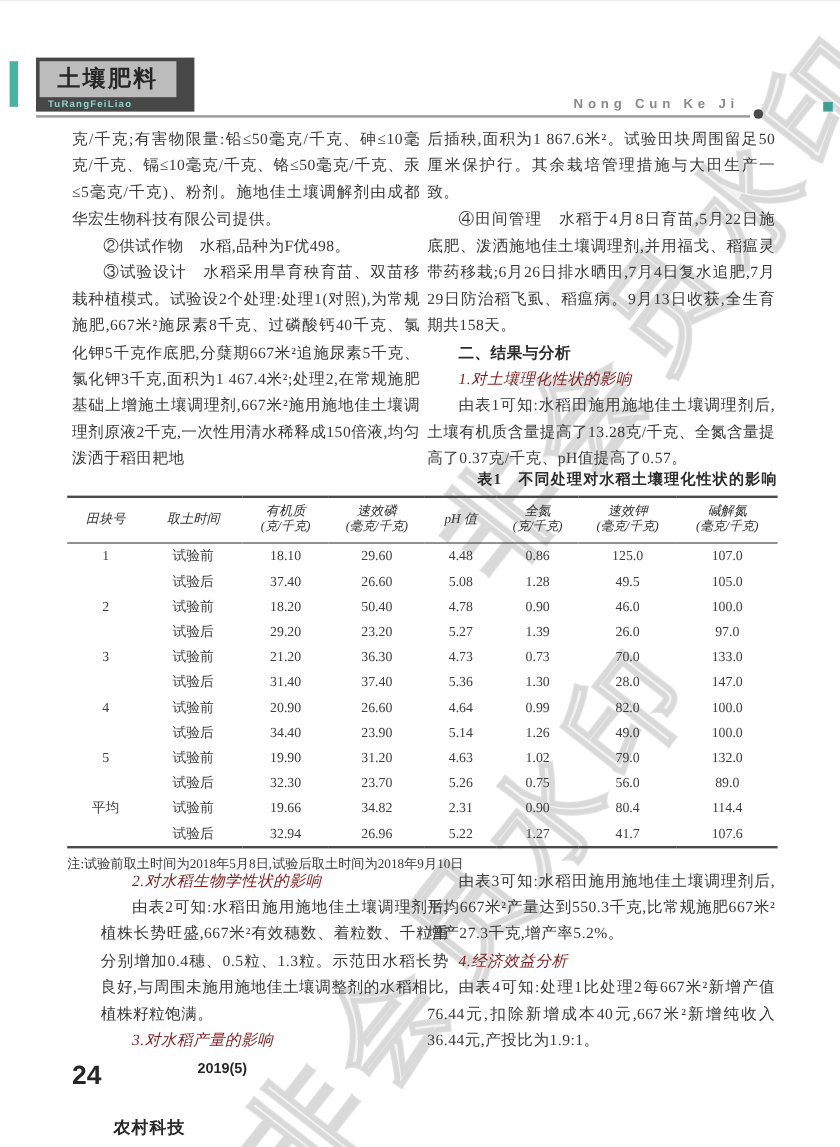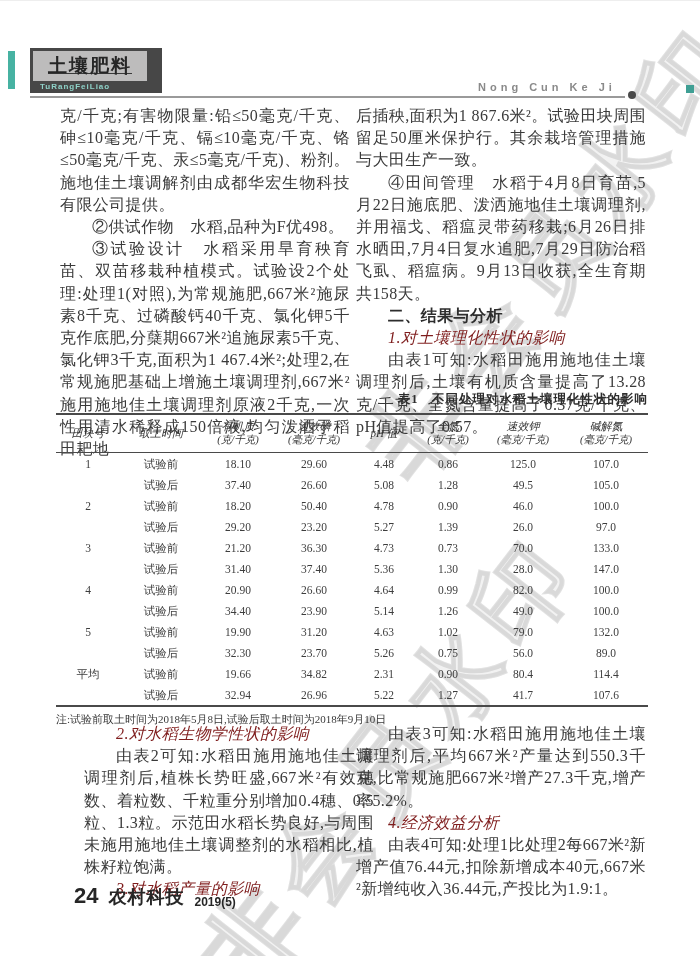--- a/index.html
+++ b/index.html
@@ -19,62 +19,62 @@
     font-family:"Liberation Serif", serif;
   }
   .wm1 { left:285px; top:187px; }
   .wm2 { left:120px; top:697px; }
   .layer { position:absolute; z-index:1; }
   
   .accent-strip { left:8px; top:50px; width:7px; height:38px; background:#47b2a2; }
   .logo-box { left:30px; top:47px; width:132px; height:45px; background:#474747; }
   .logo-inner {
     position:absolute; left:3px; top:3px; width:114px; height:30px;
-    background:#bdbcbc; display:flex; align-items:center; justify-content:center;text-decoration:underline;
+    background:#bdbcbc; display:flex; align-items:center; justify-content:center;
   }
   .logo-title { font-size:19px; font-weight:bold; color:#262626; letter-spacing:2px; }
   .logo-sub {
     position:absolute; left:10px; bottom:2px; font-family:"Liberation Sans",sans-serif;
     font-size:8px; font-weight:bold; color:#8fd3c9; letter-spacing:1px;
   }
   .header-rule { left:30px; top:95px; width:595px; height:2px; background:#9a9a9a; }
   .pinyin {
     left:478px; top:80px; font-family:"Liberation Sans",sans-serif;
     font-size:11px; font-weight:bold; color:#8a8a8a; letter-spacing:4px;
   }
   .rule-dot { left:628px; top:90px; width:8px; height:8px; background:#4a4a4a; border-radius:50%; }
   .corner-square { left:686px; top:84px; width:8px; height:8px; background:#3f9f94; }
   
   .col { width:290px; }
-  .col p { margin:0; font-size:16px; line-height:22.2px; text-align:justify; letter-spacing:0.4px; }
+  .col p { margin:0; font-size:13px; line-height:22.2px; text-align:justify; letter-spacing:0.4px; }
   .col-left-top  { left:60px;  top:104px; }
   .col-right-top { left:356px; top:104px; }
   .col-left-bot  { left:60px;  top:722px;margin-left:24px; }
   .col-right-bot { left:356px; top:722px; }
   .indent { text-indent:2em; }
   .h-bold { font-weight:bold; color:#2d2d2d; }
   .h-kai  { font-style:italic; color:#7f1d1d; }
   
   .table-wrap { left:56px; top:390px; width:592px; }
   .table-title { text-align:right; font-weight:bold; font-size:12.5px; margin:0 0 5px 0; color:#2d2d2d; letter-spacing:1px; }
   table { width:100%; border-collapse:collapse; border-top:2px solid #4a4a4a; border-bottom:2px solid #4a4a4a; }
   thead th {
     border-bottom:1.5px solid #4a4a4a; font-weight:normal; font-style:italic;
     font-size:11px; line-height:13px; padding:5px 1px 6px 1px; color:#333; text-align:center;
   }
   .th-unit { font-size:10.5px; }
   tbody td { text-align:center; font-size:11.5px; line-height:14px; padding:3.5px 1px; color:#3d3d3d; }
   .table-note { font-size:11px; margin-top:5px; color:#3a3a3a; }
   
   .footer {
-    left:74px; top:882px; display:flex; align-items:flex-end; gap:10px;
+    left:60px; top:882px; display:flex; align-items:flex-start; gap:10px;
     color:#262626; font-family:"Liberation Sans",sans-serif;
   }
   .page-num { font-size:22px; font-weight:bold; }
-  .journal-name { font-size:18px; font-weight:bold; letter-spacing:1px; }
+  .journal-name { font-size:14px; font-weight:bold; letter-spacing:1px;margin-top:48px; }
   .issue { font-size:12px; font-weight:bold; }
 </style>
 </head>
 <body>
 
 <div class="page">
 
   <div class="wm wm1">非会员水印</div>
   <div class="wm wm2">非会员水印</div>
 

